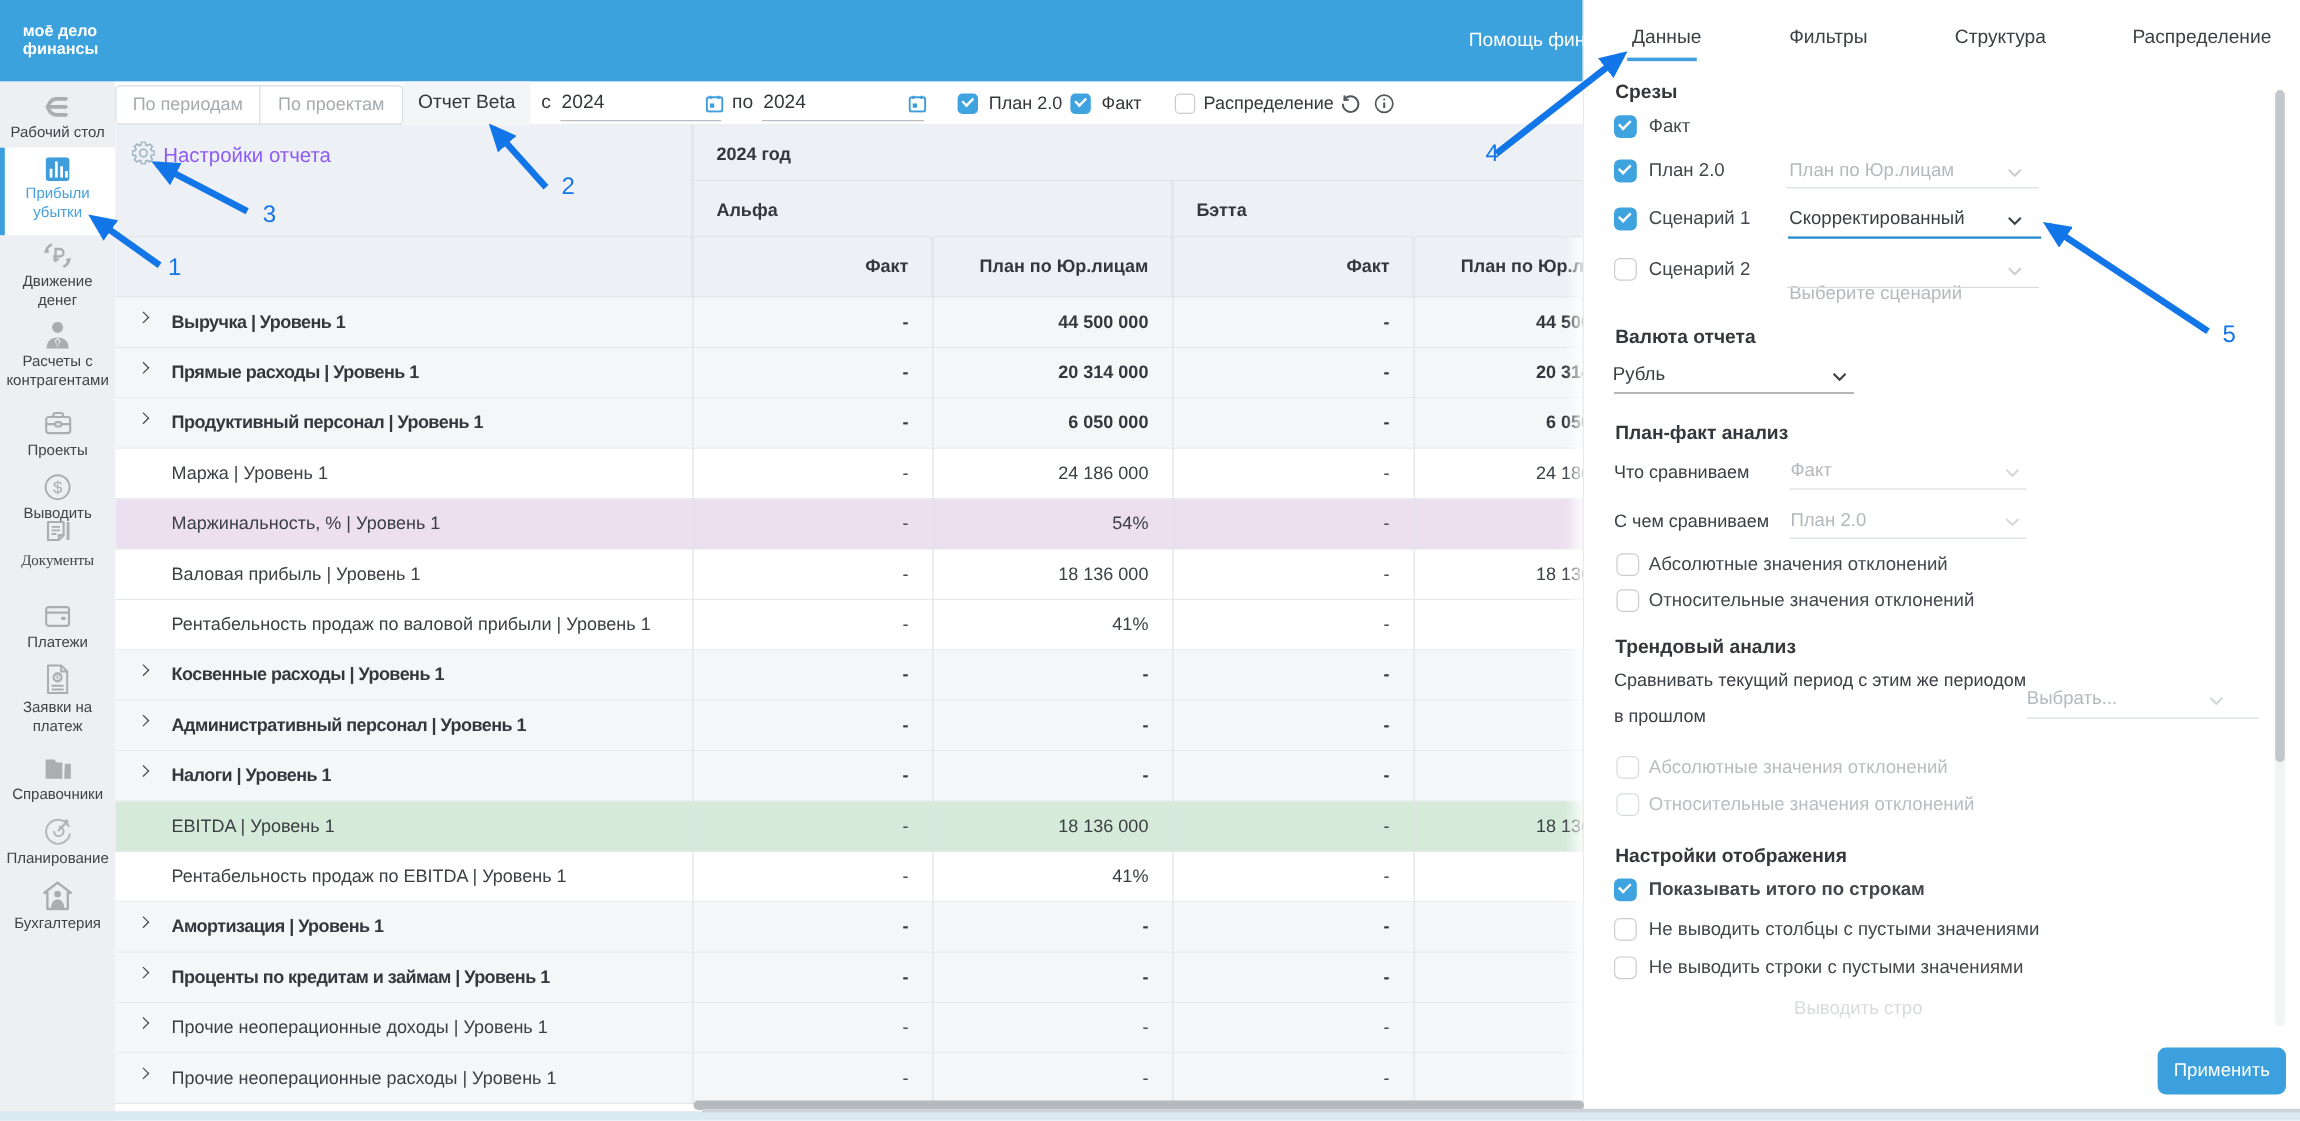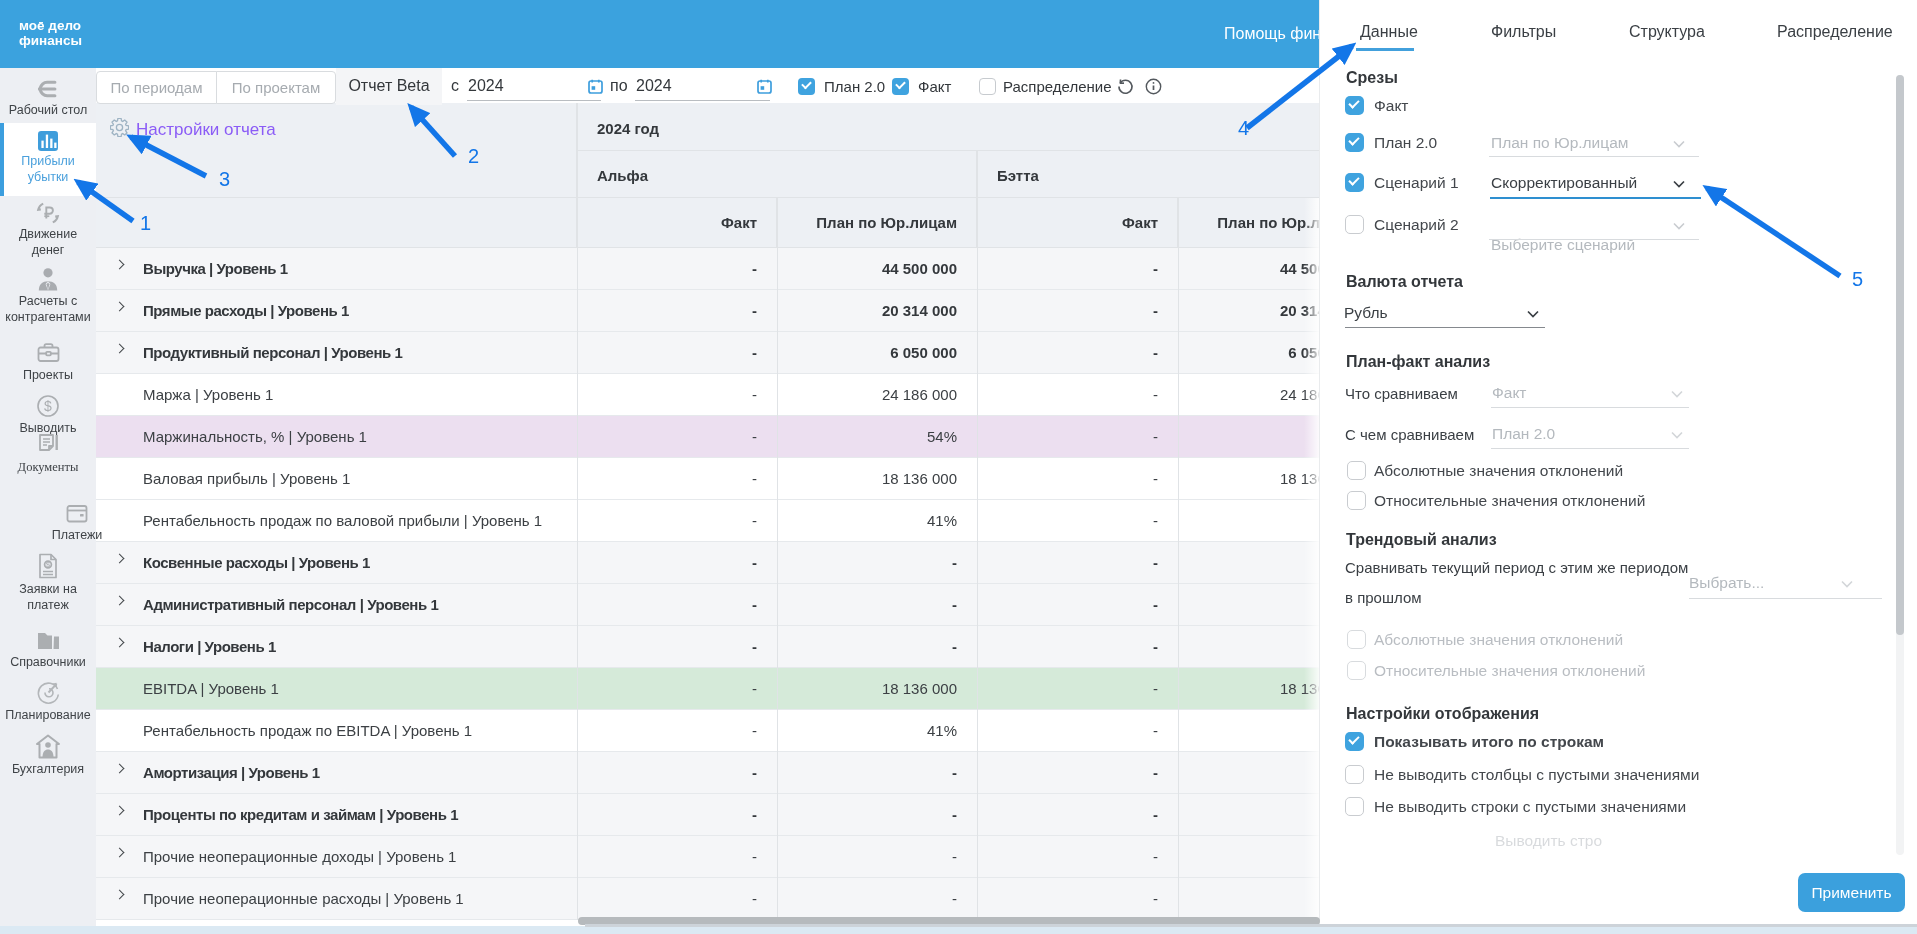--- a/index.html
+++ b/index.html
@@ -303,21 +303,21 @@
       <div>Выводить</div>
     </div>
     <div class="sbitem" style="top:364px;font-family:Liberation Serif, serif;">
       <svg width="25" height="25" viewBox="0 0 25 25" fill="#abaeb1">
           <path d="M4,3 H17 V14 L13,18 H4 Z M13,18 V14 H17" fill="none" stroke="#abaeb1" stroke-width="1.8" stroke-linejoin="round"></path>
           <path d="M7,7 H14 M7,10 H14 M7,13 H11" stroke="#abaeb1" stroke-width="1.5" fill="none"></path>
           <rect x="19.5" y="3" width="2.4" height="15"></rect>
         </svg>
       <div>Документы</div>
     </div>
-    <div class="sbitem" style="top:435px;margin-left:29px;">
+    <div class="sbitem" style="top:435px;">
       <svg width="24" height="22" viewBox="0 0 24 22" fill="none" stroke="#abaeb1" stroke-width="1.8">
           <rect x="2.5" y="3" width="19" height="15.5" rx="2"></rect>
           <path d="M2.5,7.5 H21.5"></path>
           <rect x="15" y="11" width="3.6" height="2.6" rx="0.6" fill="#abaeb1" stroke="none"></rect>
         </svg>
       <div>Платежи</div>
     </div>
     <div class="sbitem" style="top:485px;">
       <svg width="22" height="26" viewBox="0 0 22 26" fill="none" stroke="#abaeb1" stroke-width="1.7">
           <path d="M3,1.5 H14 L19,6.5 V24.5 H3 Z" stroke-linejoin="round"></path>

